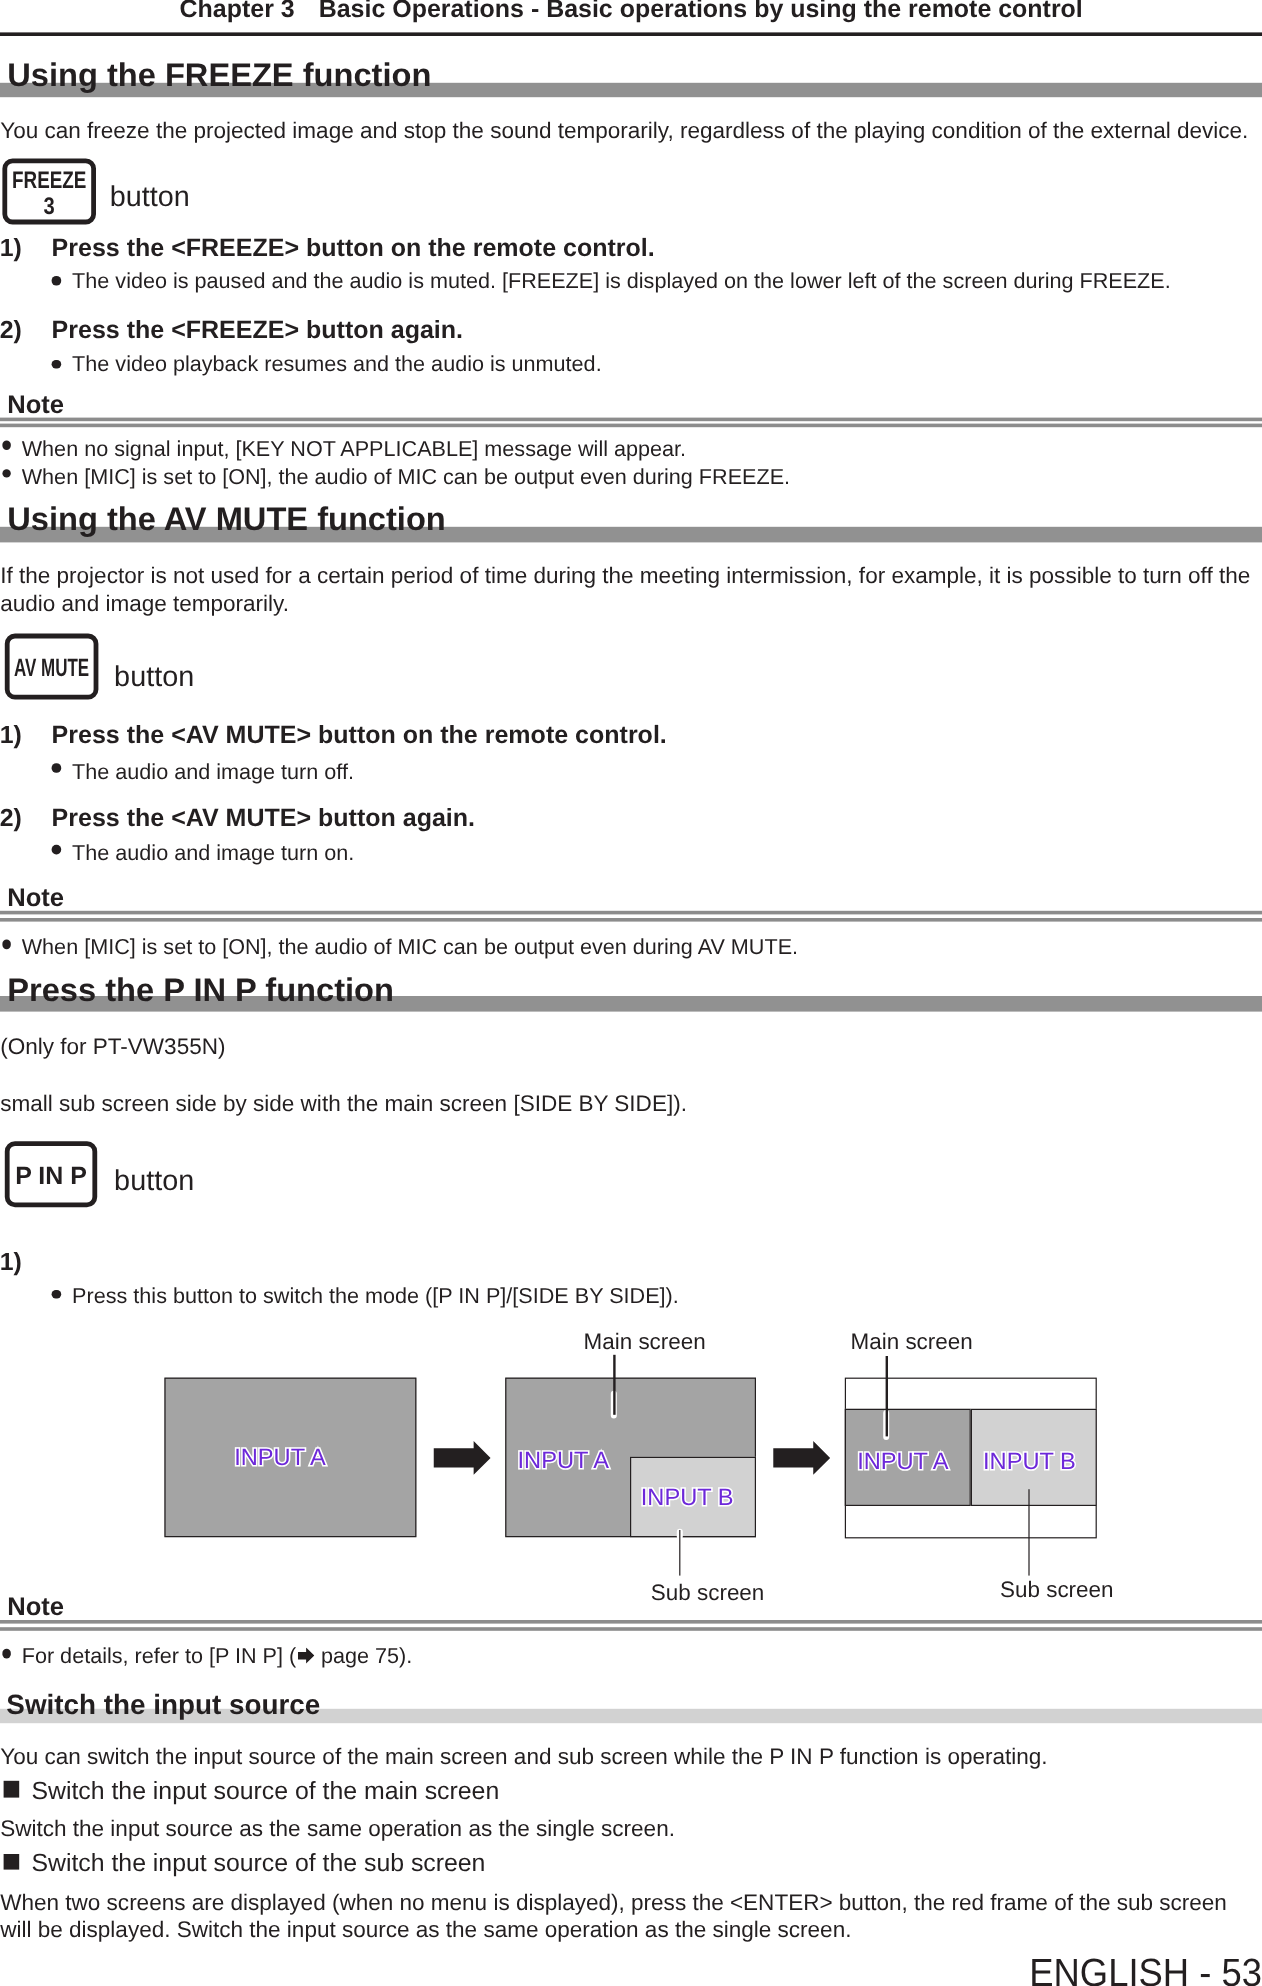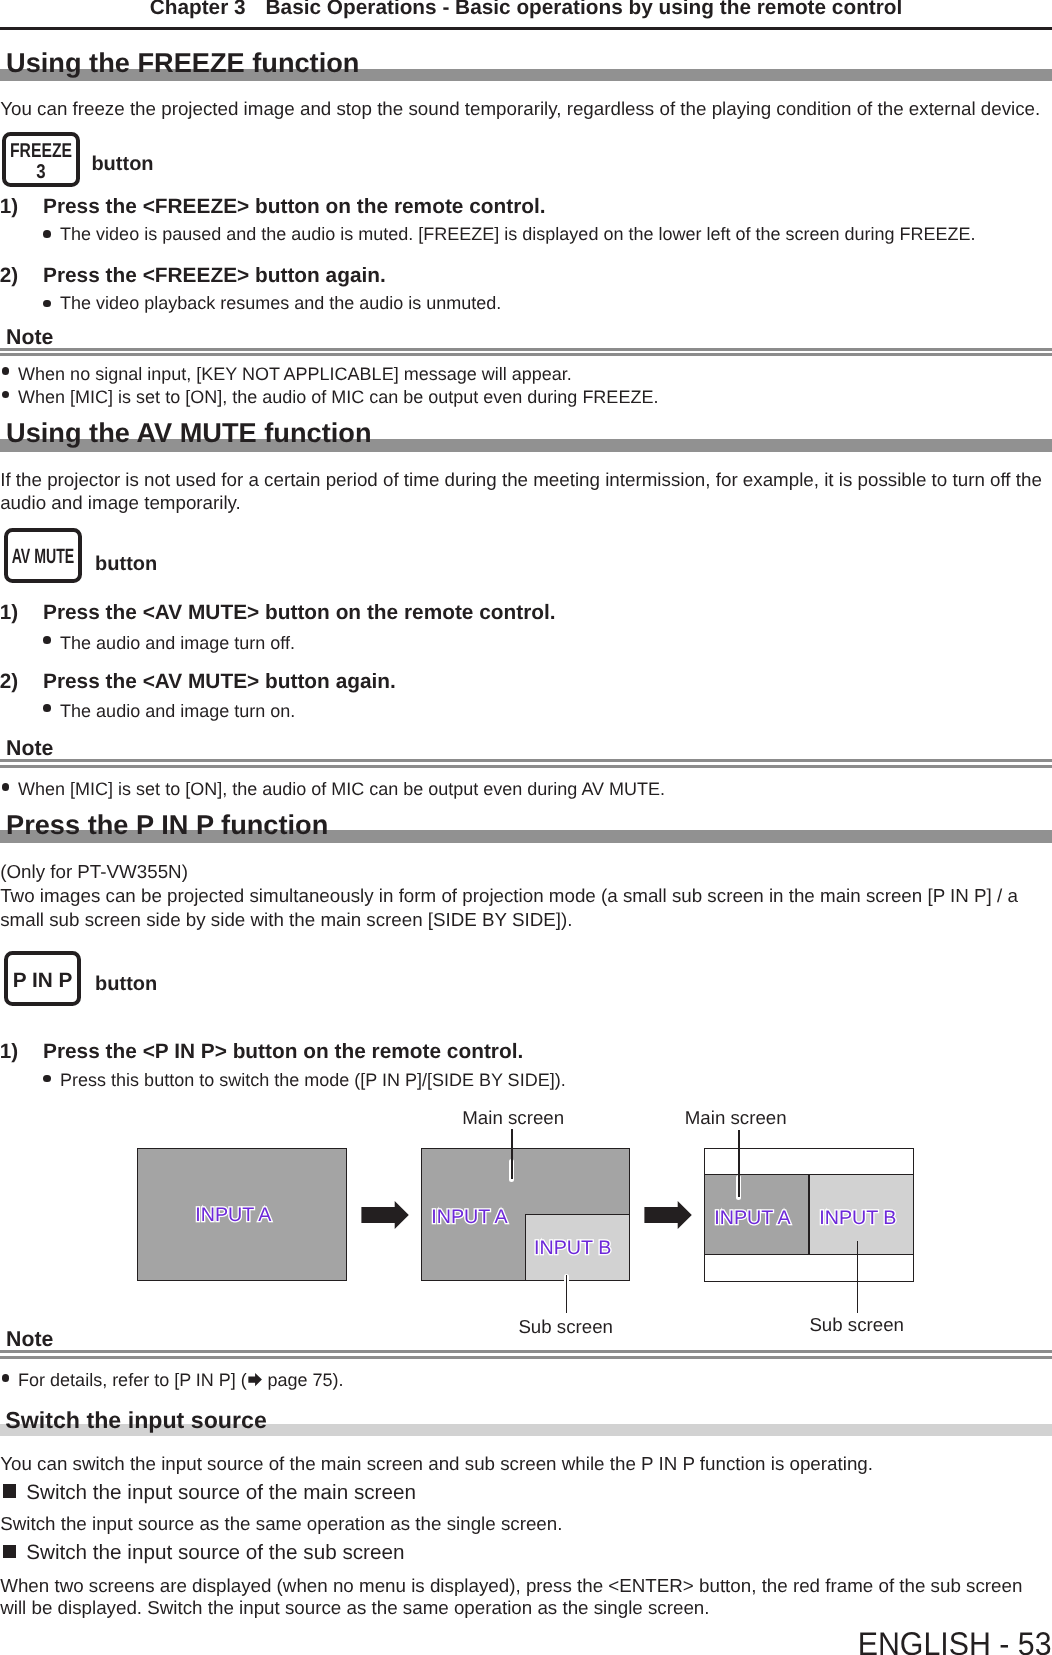--- a/index.html
+++ b/index.html
@@ -35,29 +35,29 @@
 
   
   .snum{font-weight:bold;font-size:20.7px;line-height:24px;white-space:nowrap;}
   .stxt{font-weight:bold;font-size:20.85px;line-height:24px;white-space:nowrap;}
 
   
   .key{position:absolute;border:4.8px solid #231f20;border-radius:8.5px;background:#fff;box-sizing:border-box;font-weight:bold;}
   .key .kt{position:absolute;left:0;width:100%;height:0;white-space:nowrap;
            font-size:20px;line-height:20px;color:#231f20;}
   .key .kt i{position:absolute;left:50%;top:0;display:block;font-style:normal;transform-origin:50% 0;}
-  .btnlabel{font-weight:bold;font-size:20px;line-height:19px;white-space:nowrap;}
+  .btnlabel{font-weight:normal;font-size:24px;line-height:19px;white-space:nowrap;}
 
   
   .sqh{font-weight:normal;font-size:20.7px;line-height:22px;white-space:nowrap;left:26.2px;}
   .sq{width:13.7px;height:13.6px;background:#231f20;left:2.5px;}
 
   
   .scr{position:absolute;box-sizing:border-box;border:1.6px solid #231f20;}
-  .figlabel{position:absolute;font-size:18.7px;line-height:20px;white-space:nowrap;color:#231f20;}
+  .figlabel{position:absolute;font-size:18.7px;line-height:20px;white-space:nowrap;color:#231f20;margin-left:24px;}
   .leader{position:absolute;width:1.6px;background:#231f20;}
   .leaderw{position:absolute;background:#ffffff;border-radius:2.5px;}
   .inlab{position:absolute;font-size:19.7px;line-height:20px;white-space:nowrap;color:#6d28d9;
          -webkit-text-stroke:2.6px #fff;paint-order:stroke fill;}
   .arrow{position:absolute;}
 
   
   .footer{position:absolute;font-size:32.8px;line-height:32.8px;white-space:nowrap;transform:scaleX(0.925);transform-origin:100% 0;}
 </style>
 </head>
@@ -133,32 +133,30 @@
   <div class="abs rule-b" style="top:765.2px"></div>
   <div class="abs bdot" style="left:1.5px;top:783.2px"></div>
   <div class="abs btxt" style="left:18.1px;top:776.5px">When [MIC] is set to [ON], the audio of MIC can be output even during AV MUTE.</div>
 
   <div class="abs sect" style="top:830.2px">
     <div class="bar" style="height:13px"></div>
     <div class="txt" style="top:-19.5px">Press the P IN P function</div>
   </div>
 
   <div class="abs para" style="top:860.2px">(Only for PT-VW355N)</div>
-  <div class="abs para" style="top:884.2px">Two images can be projected simultaneously in form of projection mode (a small sub screen in the main screen [P IN P] / a</div>
   <div class="abs para" style="top:907.6px">small sub screen side by side with the main screen [SIDE BY SIDE]).</div>
 
   <div class="key" style="left:3.8px;top:951.3px;width:77.5px;height:54.3px">
     <div class="kt" style="top:15.4px;font-size:20.8px;line-height:20.8px">
         <i style="transform:translateX(-50%) scaleX(1.0)">P IN P</i>
       </div>
   </div>
   <div class="abs btnlabel" style="left:95.1px;top:975.2px">button</div>
 
   <div class="abs snum" style="left:-0.3px;top:1040px">1)</div>
-  <div class="abs stxt" style="left:43px;top:1040px">Press the &lt;P IN P&gt; button on the remote control.</div>
   <div class="abs bdot" style="left:43.1px;top:1074.7px"></div>
   <div class="abs btxt" style="left:60.1px;top:1068px">Press this button to switch the mode ([P IN P]/[SIDE BY SIDE]).</div>
 
   <div class="abs" id="figure" style="left:0;top:0;width:1052px;height:1655px">
 
     <div class="scr" style="left:137.2px;top:1147.7px;width:210.3px;height:133.5px;background:#a4a4a4"></div>
     <div class="inlab" style="left:195.2px;top:1204.5px">INPUT A</div>
 
     <svg class="arrow" style="left:361px;top:1200px;width:49px;height:30px" viewBox="0 0 49 30">
       <path d="M0.4 6.9 L33.7 6.9 L33.7 0.9 L47.8 14.9 L33.7 28.9 L33.7 22.9 L0.4 22.9 Z" fill="#231f20"></path>

